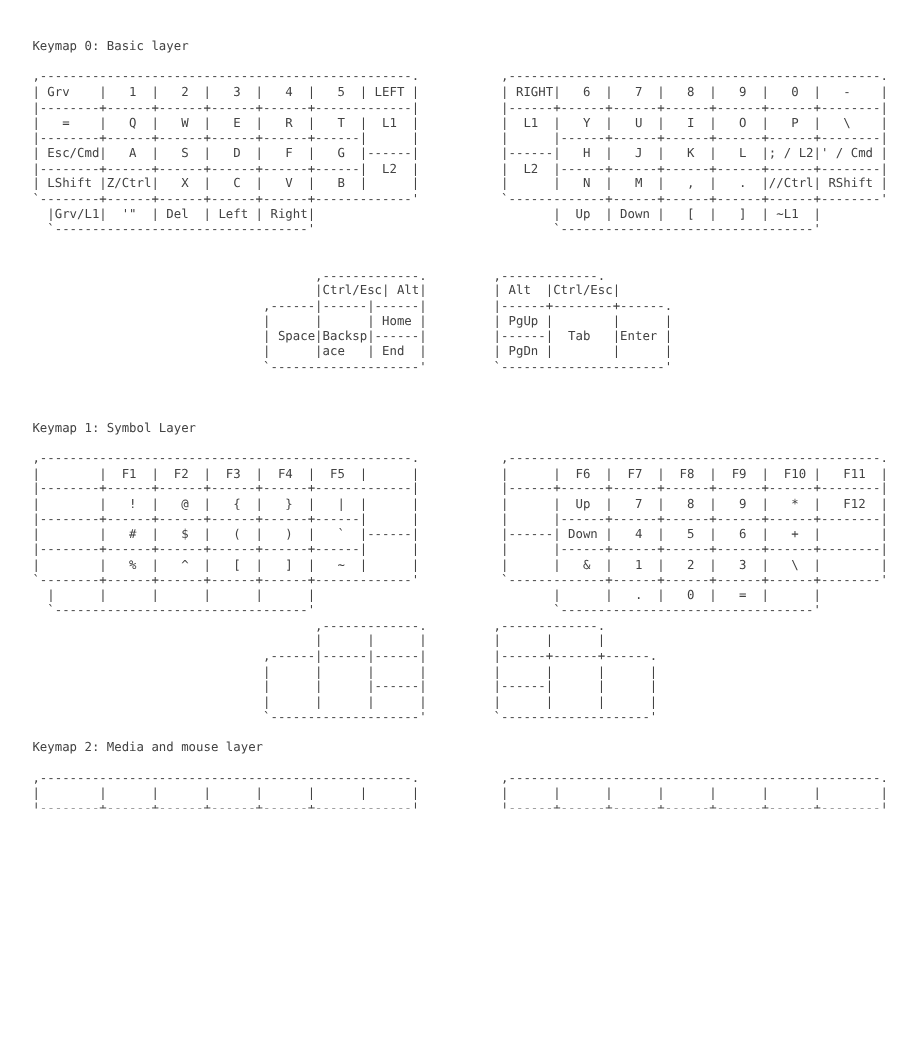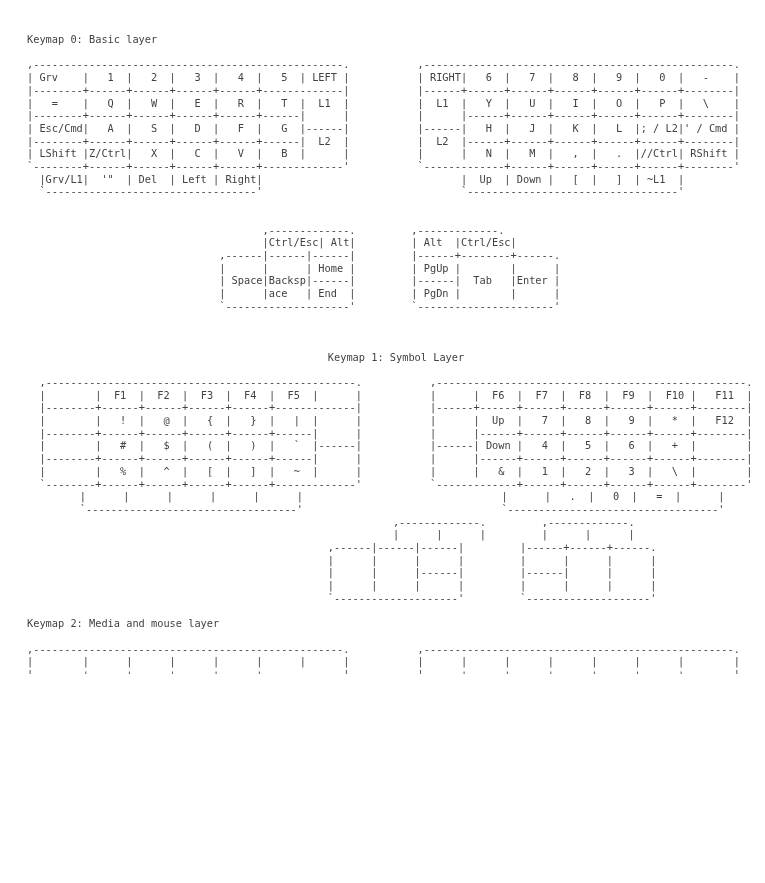--- a/index.html
+++ b/index.html
@@ -22,21 +22,21 @@
   .km-title {
     white-space: pre;
     margin: 0 0 12.7px 0;
     font: inherit;
   }
   .km-art {
     margin: 0;
     font: inherit;
     white-space: pre;
   }
-  .keymap-mid { margin-top: 38.1px; text-align: center; }
+  .keymap-mid { margin-top: 38.1px; }
   .keymap-last { margin-top: 12.7px; }
 </style>
 </head>
 <body>
 
 <div class="doc">
 
   <section class="keymap">
     <div class="km-title">Keymap 0: Basic layer</div>
     <pre class="km-art">,--------------------------------------------------.           ,--------------------------------------------------.

